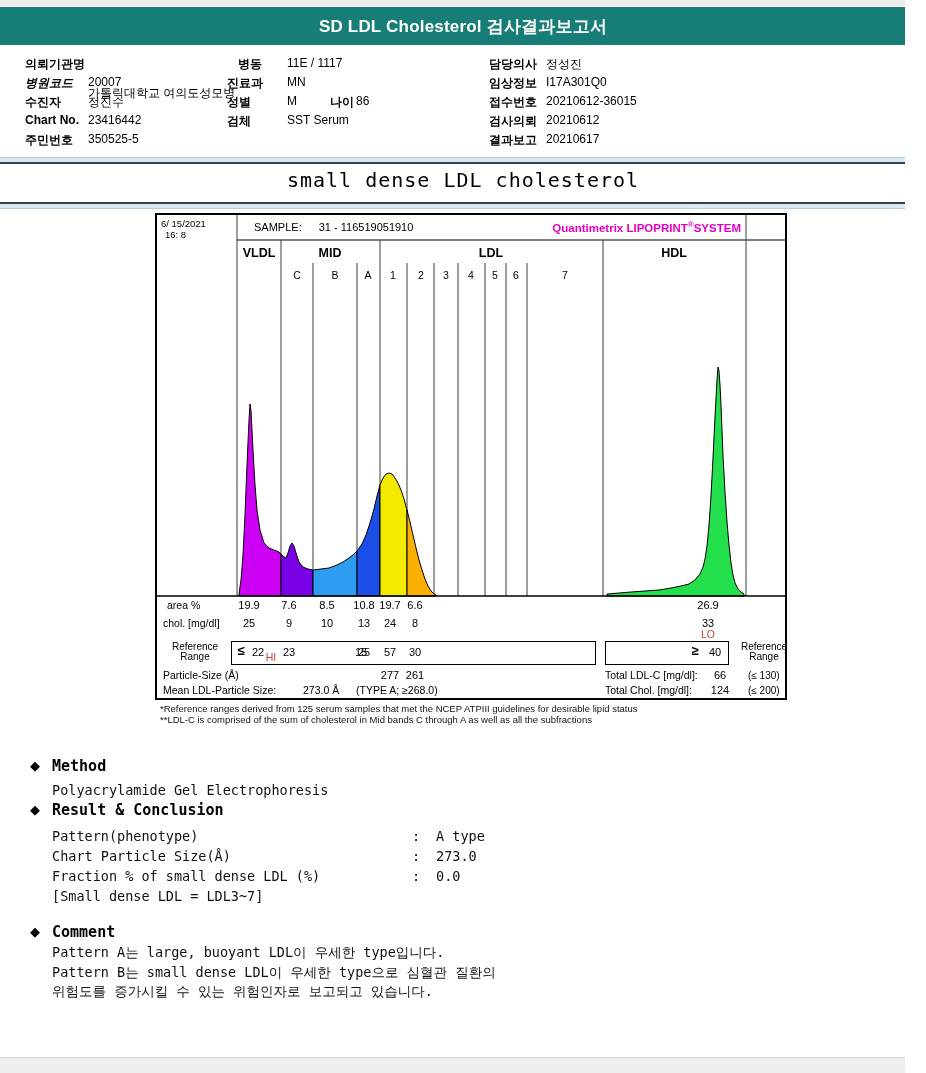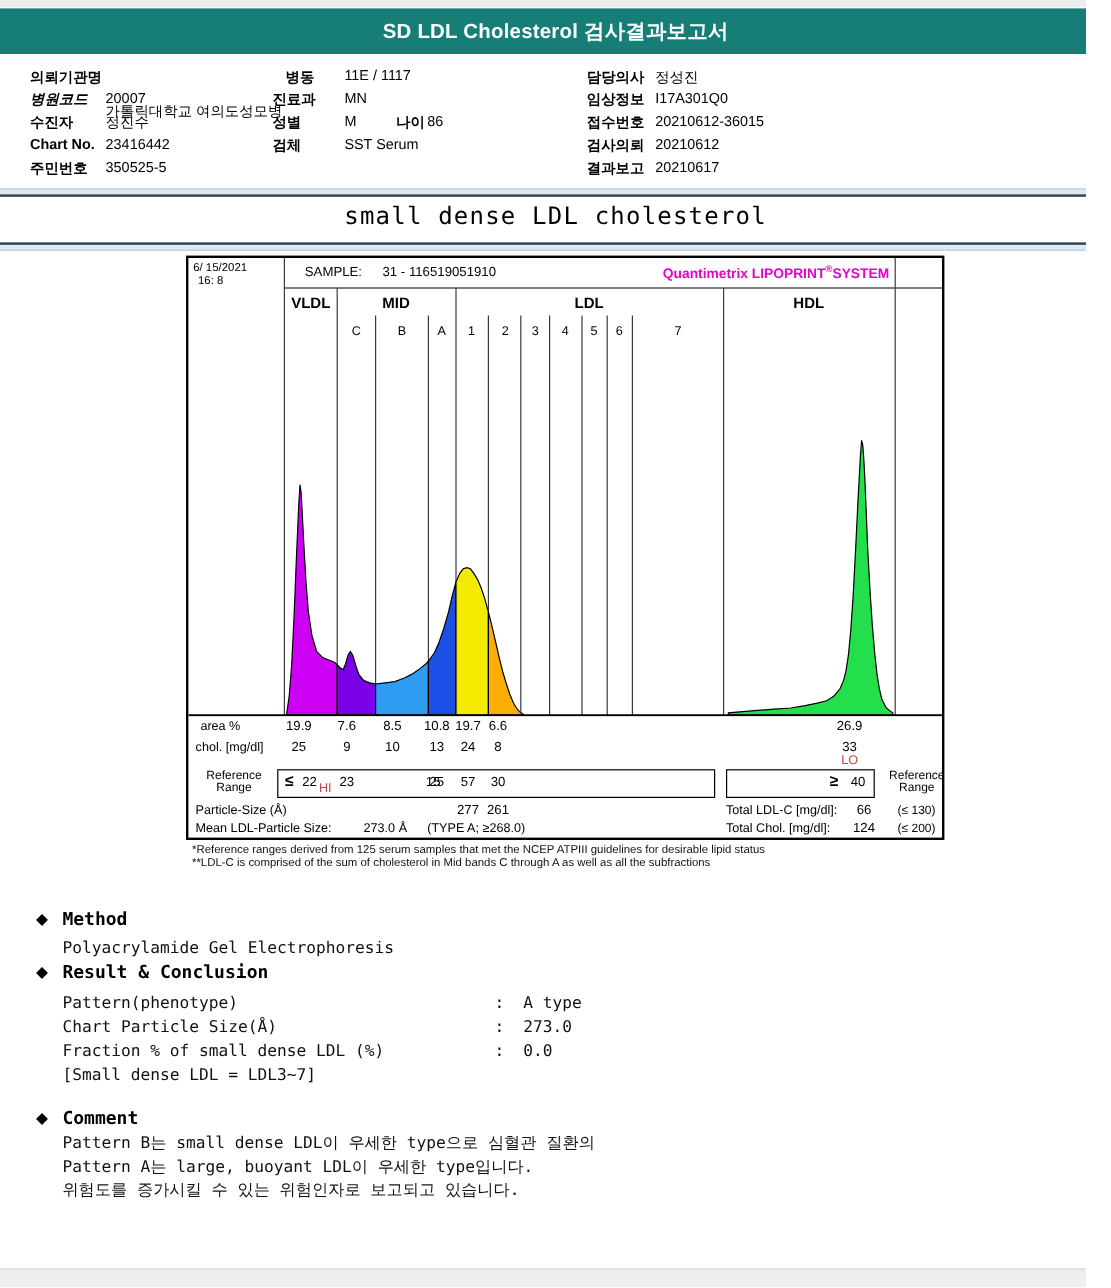--- a/index.html
+++ b/index.html
@@ -198,19 +198,19 @@
   <div id="result-rows" class="abs sec-body" style="left:52px;top:828px;width:620px;">
       <div class="r-row"><span class="r-name">Pattern(phenotype)</span><span class="r-colon">:</span><span>A type</span></div>
       <div class="r-row"><span class="r-name">Chart Particle Size(Å)</span><span class="r-colon">:</span><span>273.0</span></div>
       <div class="r-row"><span class="r-name">Fraction % of small dense LDL (%)</span><span class="r-colon">:</span><span>0.0</span></div>
       <div class="r-row"><span class="r-name">[Small dense LDL = LDL3~7]</span></div>
     </div>
 
   <span class="abs diamond" style="left:30px;top:924px;">◆</span>
   <span class="abs sec-head" style="left:52px;top:923px;">Comment</span>
   <div id="comment-lines" class="abs sec-body" style="left:52px;top:944px;width:820px;">
+      <div class="c-line">Pattern A는 large, buoyant LDL이 우세한 type입니다.</div>
       <div class="c-line">Pattern B는 small dense LDL이 우세한 type으로 심혈관 질환의</div>
-      <div class="c-line">Pattern A는 large, buoyant LDL이 우세한 type입니다.</div>
       <div class="c-line">위험도를 증가시킬 수 있는 위험인자로 보고되고 있습니다.</div>
     </div>
 
   <div id="bottom-strip" class="abs"></div>
 </div>
 
 </body></html>

